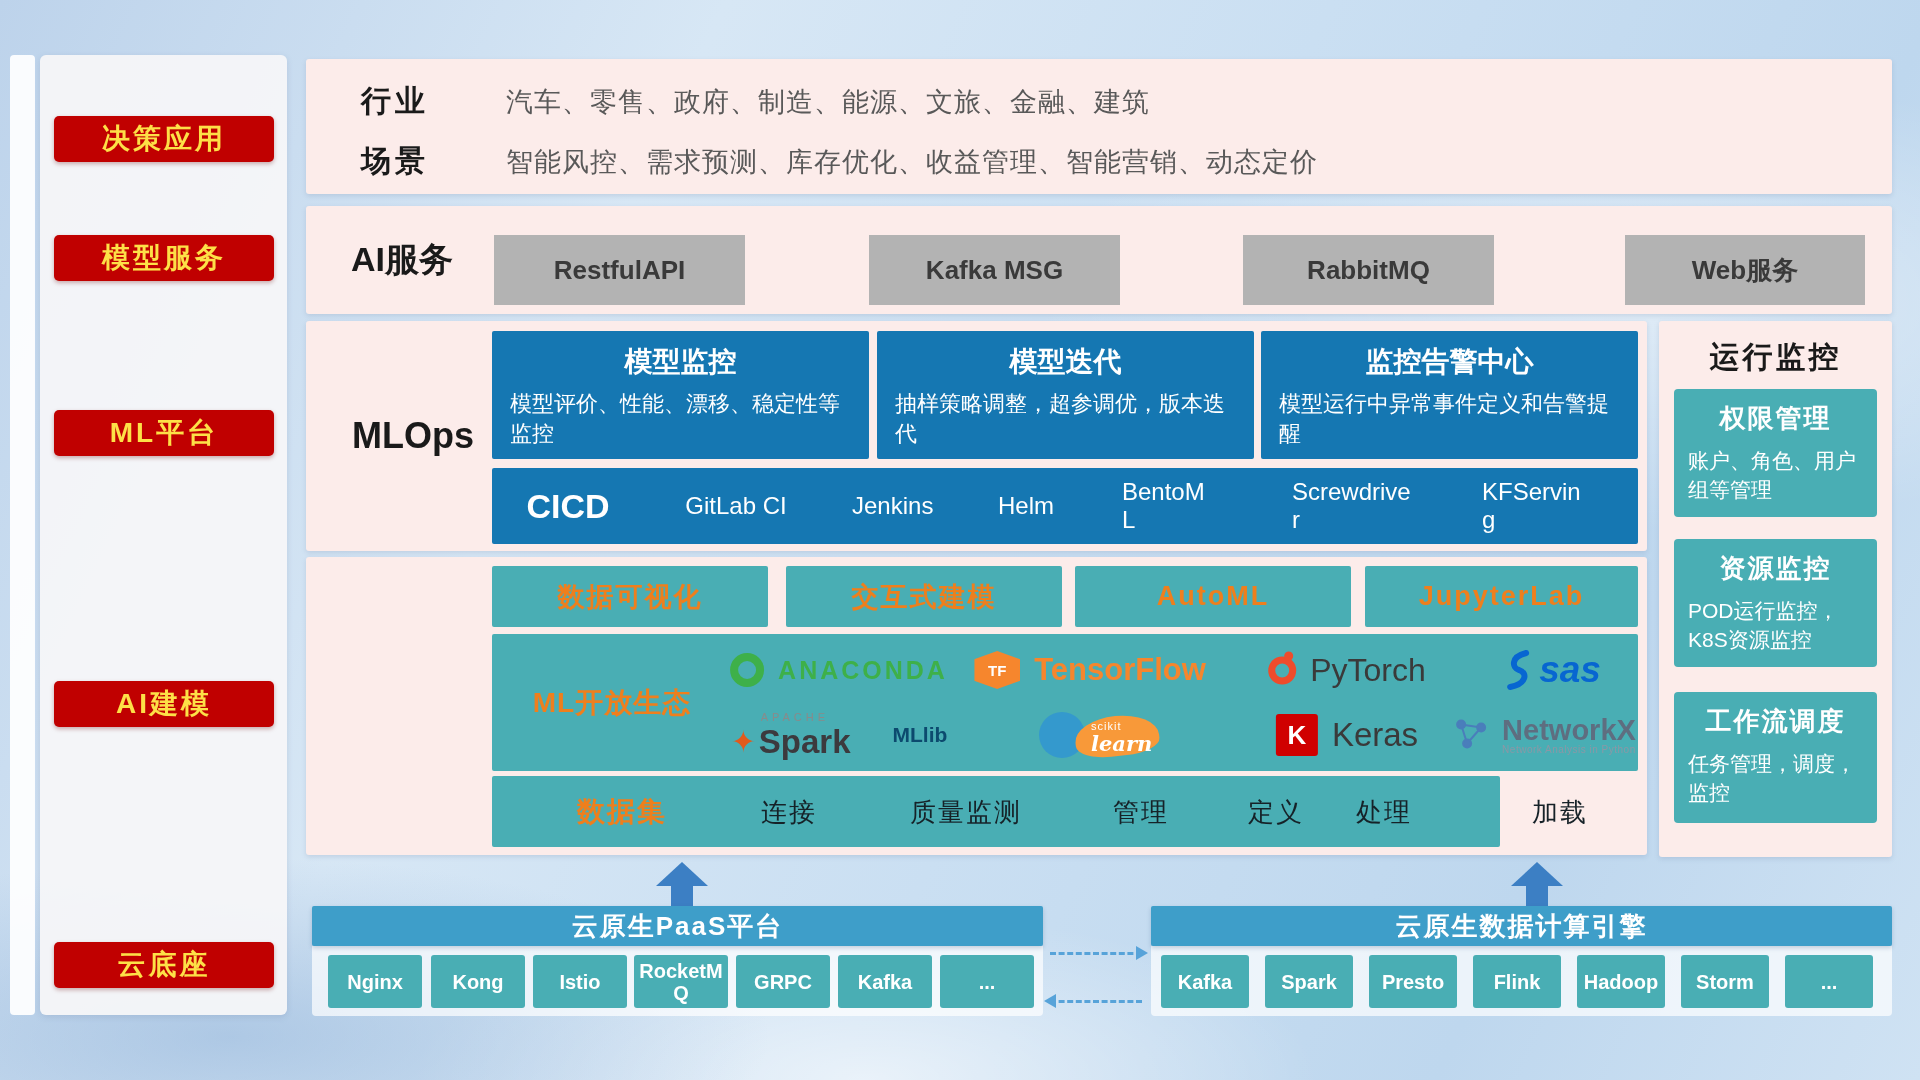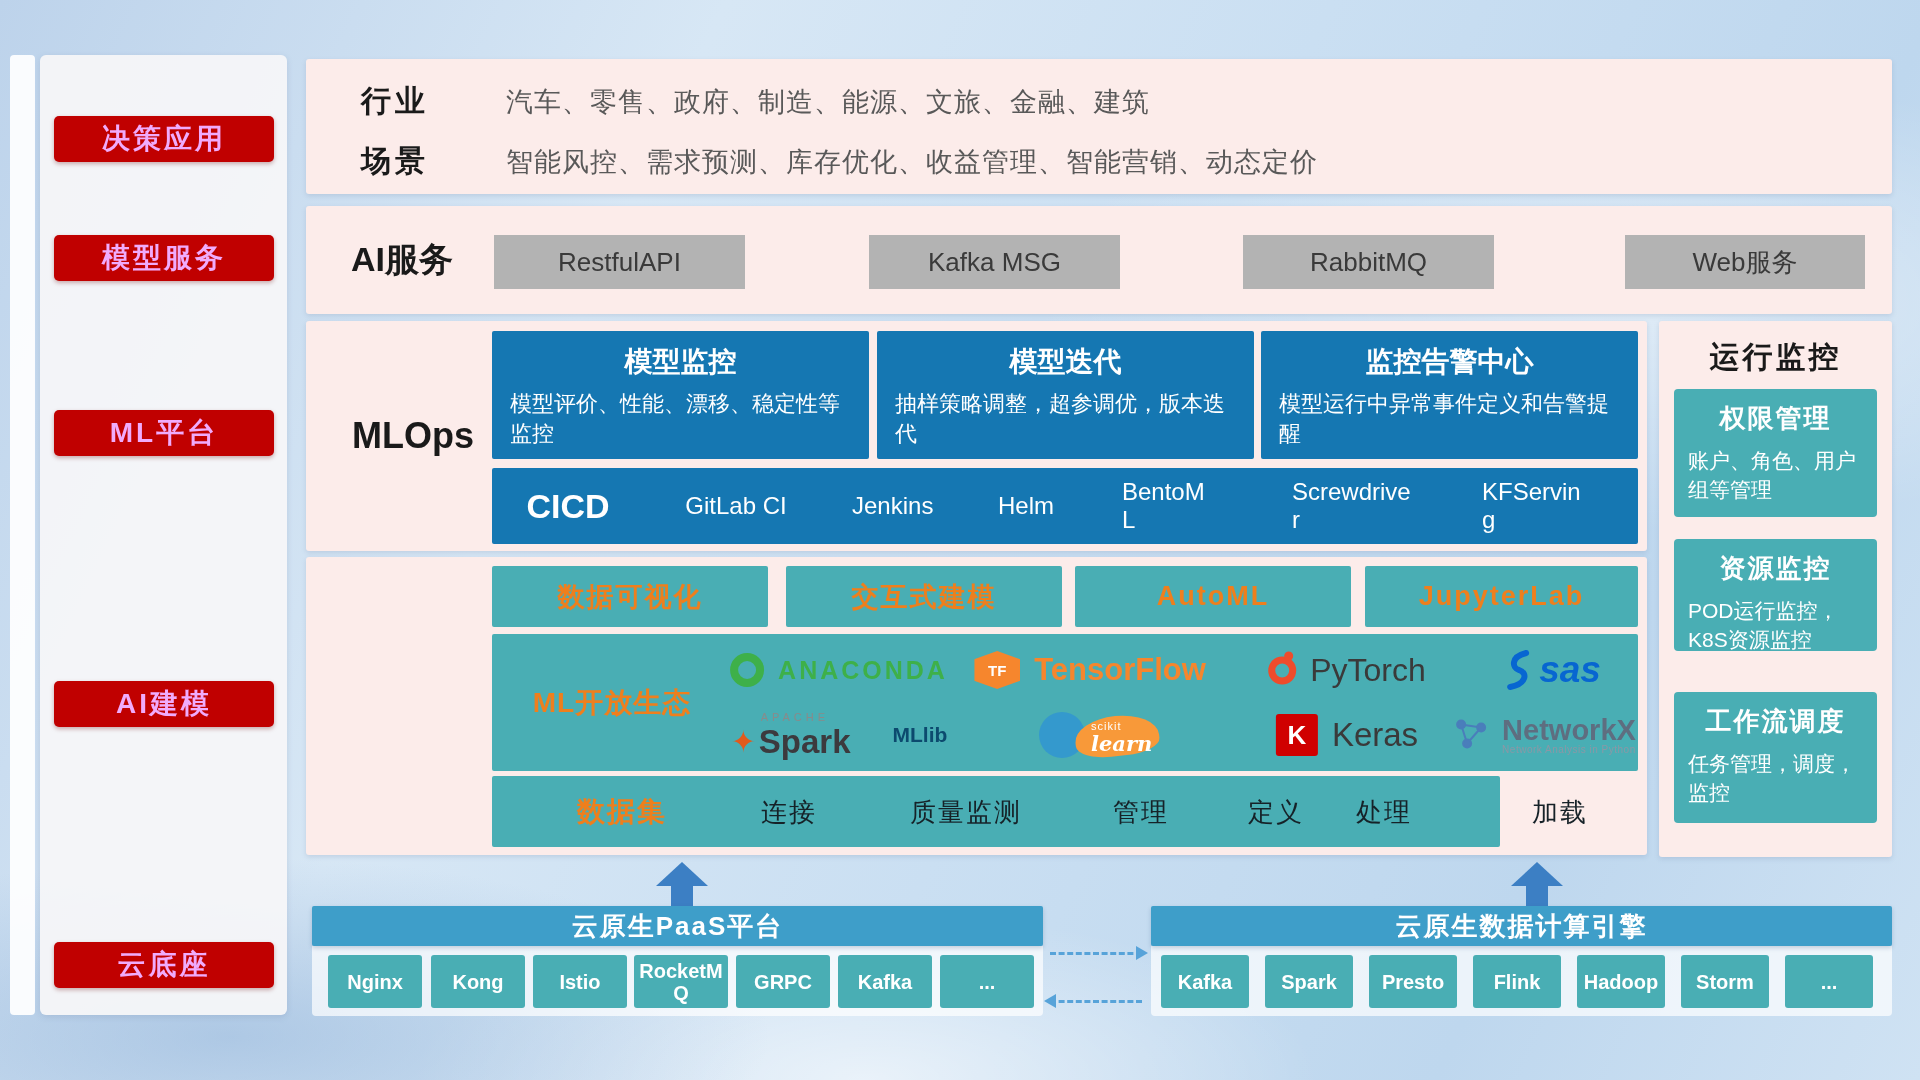--- a/index.html
+++ b/index.html
@@ -16,37 +16,37 @@
       radial-gradient(1000px 380px at 85% 28%, rgba(255,255,255,.5), transparent 60%),
       linear-gradient(115deg,#bdd3eb 0%,#d7e7f5 30%,#cadff2 55%,#bed7ee 80%,#cfe2f3 100%);
   }
 
   
   .left-strip { position:absolute; left:10px; top:55px; width:25px; height:960px;
     background:rgba(255,255,255,.92); border-radius:4px; }
   .left-panel { position:absolute; left:40px; top:55px; width:247px; height:960px;
     background:rgba(246,246,248,.95); border-radius:6px; box-shadow:0 2px 6px rgba(90,110,150,.18); }
   .red-btn { position:absolute; left:14px; width:220px; height:46px; background:#c00000;
-    color:#f0abfc; font-size:28px; font-weight:700; letter-spacing:3px; border-radius:5px;
+    color:#fde047; font-size:28px; font-weight:700; letter-spacing:3px; border-radius:5px;
     display:flex; align-items:center; justify-content:center;
     box-shadow:0 2px 4px rgba(120,30,30,.35); }
 
   
   .panel { position:absolute; background:#fcecea; border-radius:3px;
     box-shadow:0 2px 5px rgba(90,110,150,.18); }
 
   
   .ind-label { position:absolute; left:55px; font-size:30px; font-weight:700; color:#1a1a1a; letter-spacing:4px; }
   .ind-value { position:absolute; left:200px; font-size:27px; color:#595959; letter-spacing:1px; }
 
   
   .row2-label { position:absolute; left:45px; top:50%; transform:translateY(-50%);
     font-size:34px; font-weight:700; color:#1a1a1a; }
-  .gray-btn { position:absolute; top:29px; height:54px; background:#b3b3b3; color:#3a3a3a;
-    font-size:26px; font-weight:400; display:flex; align-items:center; justify-content:center; }
+  .gray-btn { position:absolute; top:29px; height:70px; background:#b3b3b3; color:#3a3a3a;
+    font-size:26px; font-weight:700; display:flex; align-items:center; justify-content:center; }
 
   
   .row3-label { position:absolute; left:46px; top:50%; transform:translateY(-50%);
     font-size:36px; font-weight:700; color:#1a1a1a; }
   .blue-card { position:absolute; top:10px; height:128px; width:377px; background:#1577b2;
     color:#fff; padding:12px 18px 0; border-radius:2px; }
   .blue-card .bc-t { text-align:center; font-size:28px; font-weight:700; margin-bottom:8px; }
   .blue-card .bc-d { font-size:22px; line-height:1.35; text-align:left; }
   .cicd-bar { position:absolute; left:186px; top:147px; width:1146px; height:76px;
     background:#1577b2; border-radius:2px; }
@@ -273,21 +273,21 @@
       <span class="di" style="left:1068px">加载</span>
     </div>
   </div>
 
   <div class="panel" style="left:1659px;top:321px;width:233px;height:536px">
     <div class="mon-title">运行监控</div>
     <div class="mon-card" style="top:68px;height:128px">
       <div class="mc-t">权限管理</div>
       <div class="mc-d">账户、角色、用户组等管理</div>
     </div>
-    <div class="mon-card" style="top:218px;height:112px">
+    <div class="mon-card" style="top:218px;height:128px">
       <div class="mc-t">资源监控</div>
       <div class="mc-d">POD运行监控，K8S资源监控</div>
     </div>
     <div class="mon-card" style="top:371px;height:131px">
       <div class="mc-t">工作流调度</div>
       <div class="mc-d">任务管理，调度，监控</div>
     </div>
   </div>
 
   <div class="up-arrow" style="left:656px;top:862px">

